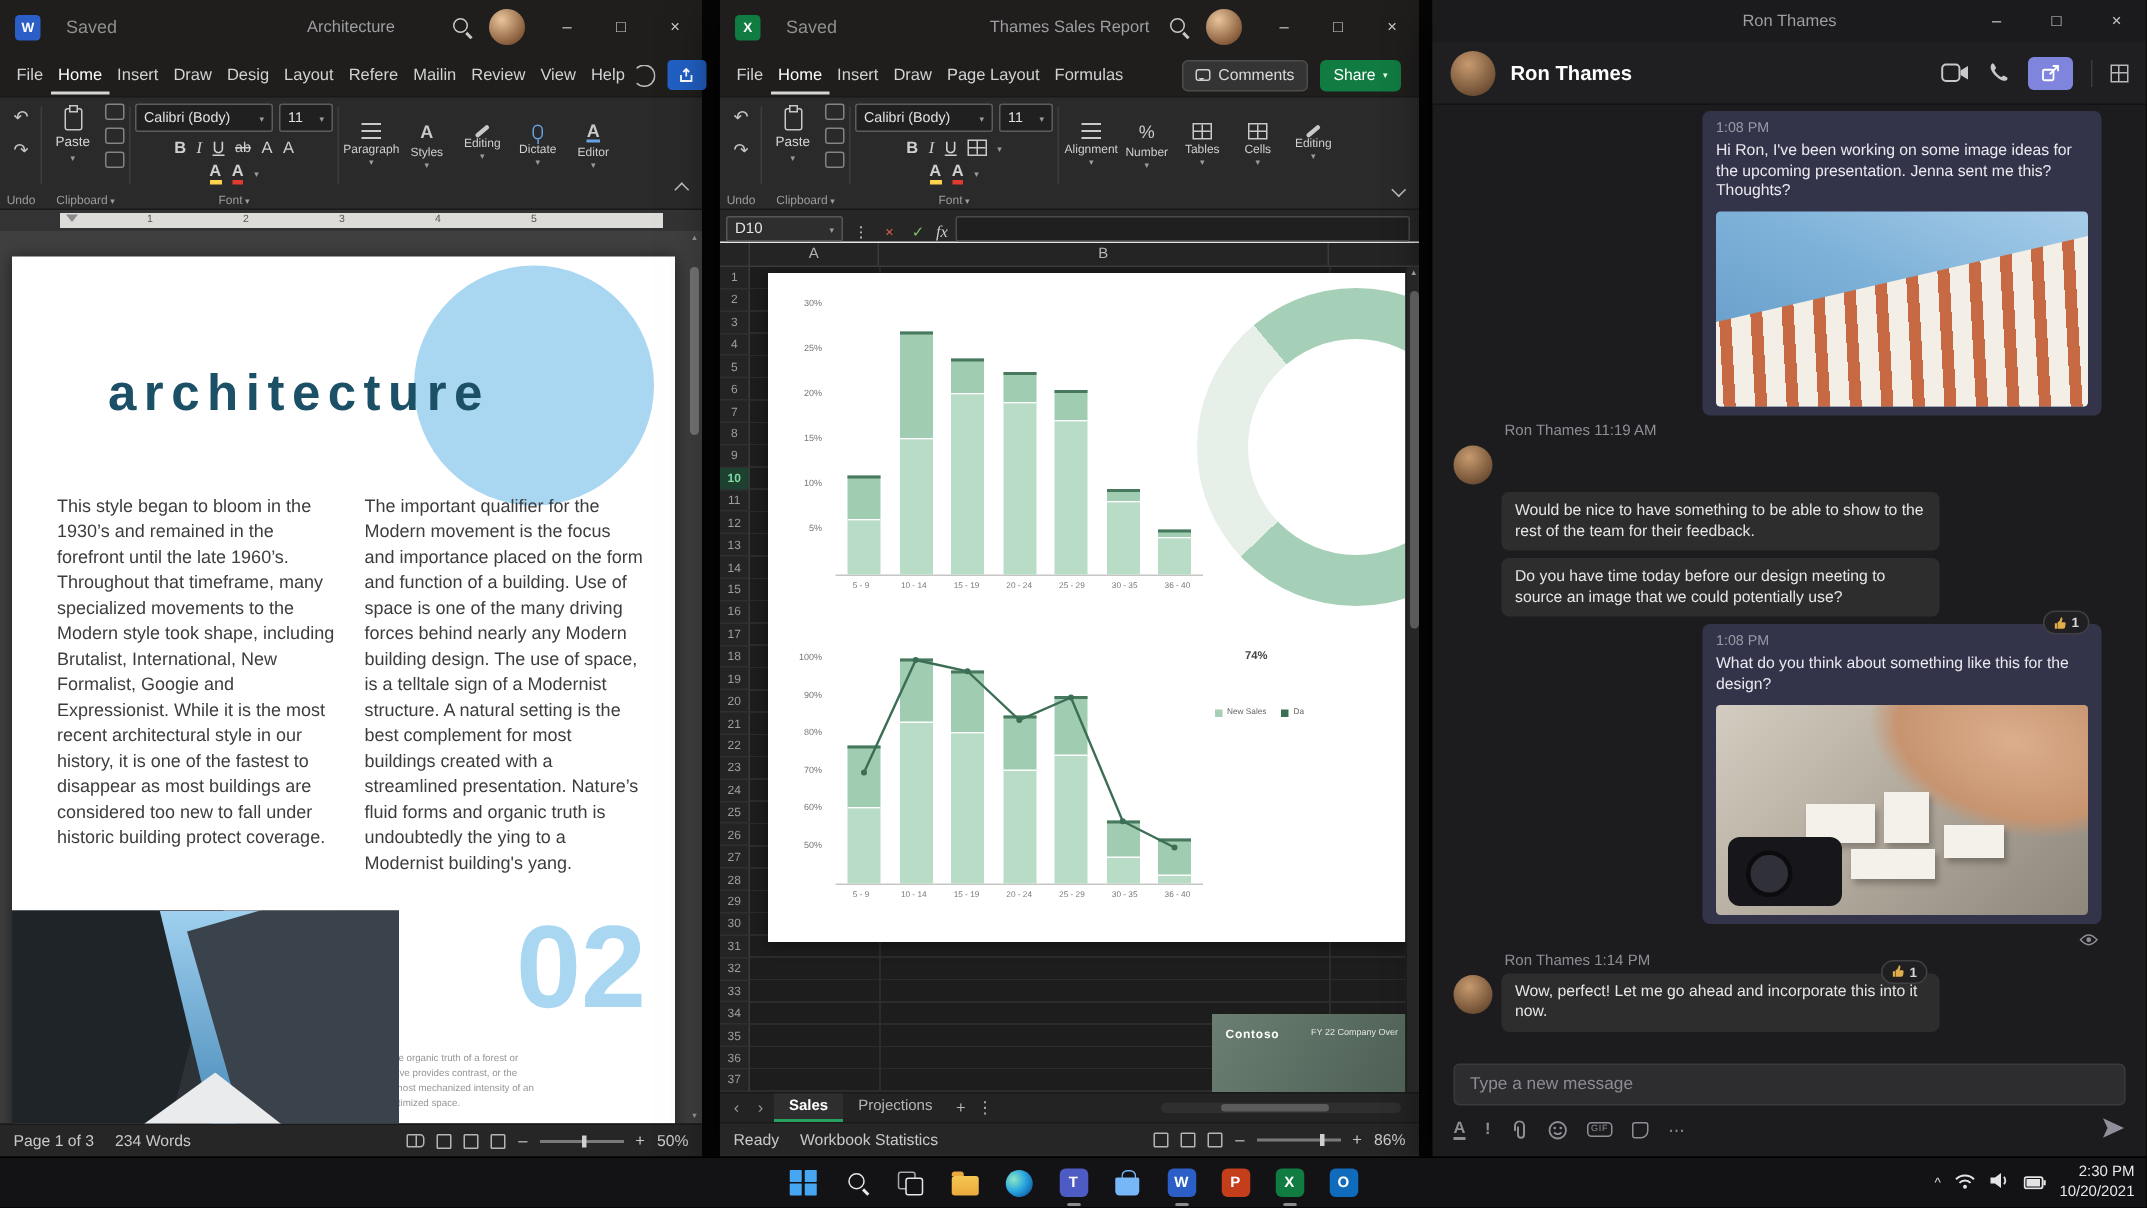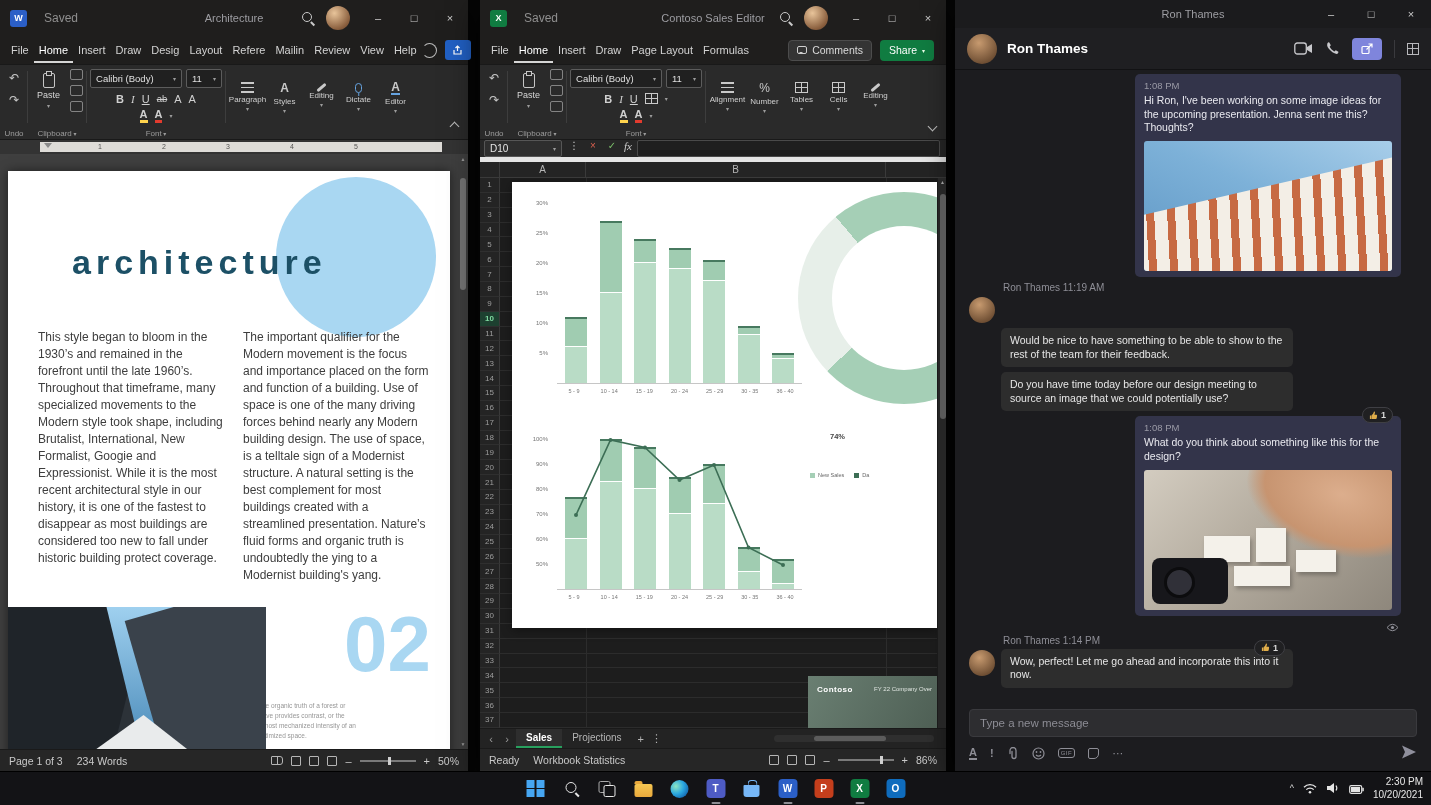--- a/index.html
+++ b/index.html
@@ -96,21 +96,21 @@
 
 .statusbar{height:22px;background:#262626;border-top:1px solid #1a1a1a;display:flex;align-items:center;font-size:10.5px;color:#c9c9c9;padding:0 9px;gap:14px;position:relative}
 .sb-right{margin-left:auto;display:flex;align-items:center;gap:8px}
 .sb-vsq{width:10px;height:10px;border:1px solid #b5b5b5;border-radius:1px}
 .sb-book{width:12px;height:9px;border:1px solid #b5b5b5;border-radius:1px 3px 3px 1px;position:relative}
 .sb-book::after{content:"";position:absolute;left:5px;top:0;bottom:0;width:1px;background:#b5b5b5}
 .zoom-track{width:56px;height:2px;background:#7a7a7a;position:relative;display:inline-block}
 .zoom-thumb{position:absolute;left:50%;top:-3px;width:3px;height:8px;background:#cfcfcf}
 .zoom-sign{font-size:11px;color:#c9c9c9}
 
-.fbar{height:22px;display:flex;align-items:flex-start;background:#262626;border-bottom:5px solid #e5e5e5;padding:0 4px;gap:5px}
+.fbar{height:22px;display:flex;align-items:flex-end;background:#262626;border-bottom:1px solid #e5e5e5;padding:0 4px;gap:5px}
 .namebox{width:78px;height:17px;background:#2e2e2e;border:1px solid #565656;border-radius:2px;color:#e6e6e6;font-size:10px;display:flex;align-items:center;justify-content:space-between;padding:0 5px}
 .fb-ic{width:14px;text-align:center;font-size:10px;color:#cdcdcd}
 .fb-x{color:#d9604f}.fb-ck{color:#7bbf6a}
 .fb-fx{font-style:italic;font-family:"Liberation Serif",serif;color:#cdcdcd;font-size:11px}
 .fb-input{flex:1;height:17px;background:#1f1f1f;border:1px solid #4a4a4a;border-radius:2px;margin-right:2px}
 .colheads{height:16px;display:flex;background:#242424;border-bottom:1px solid #3a3a3a;color:#b5b5b5;font-size:10px}
 .chc{display:flex;align-items:center;justify-content:center;border-right:1px solid #3a3a3a;height:100%}
 .chc.corner{width:20px}.chc.fill{flex:1;border-right:none}
 .gridwrap{position:relative;height:550px;overflow:hidden;background:#1d1d1d}
 .row-headers{position:absolute;left:0;top:0;width:20px;bottom:0;background:#242424;z-index:1}
@@ -373,21 +373,21 @@
         </span>
       <span class="zoom-sign">+</span>
       <span>50%</span>
     </span>
   </footer>
 </section>
 
 <section class="win excel">
   <header class="titlebar">
     <span class="app-tile tile-excel">X</span>
-    <span class="t-title">Contoso Sales Editor</span>
+    <span class="t-title">Thames Sales Report</span>
     <span class="t-saved">Saved</span>
     <span class="tb-spacer"></span>
     <span class="magnifier"></span>
     <span class="avatar"></span>
     <span class="wc">–</span>
     <span class="wc">□</span>
     <span class="wc">×</span>
   </header>
   <nav class="menubar">
     <span id="excel-menu" style="display:flex">

